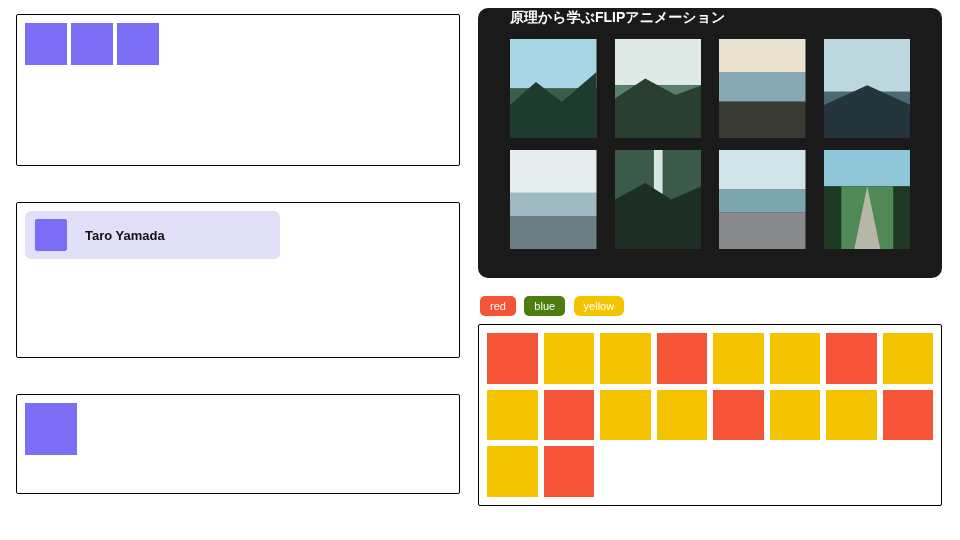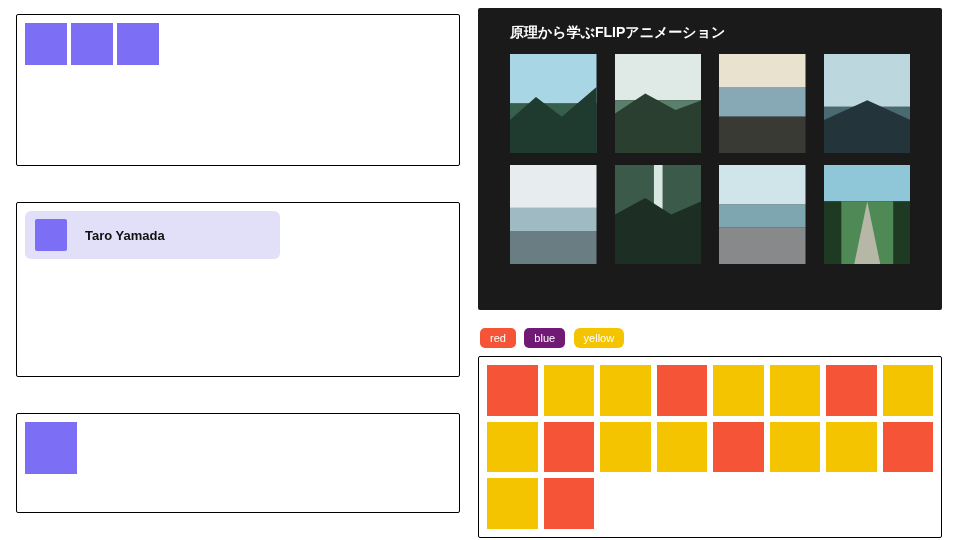--- a/index.html
+++ b/index.html
@@ -30,21 +30,21 @@
   
   .panel {
     border: 1.5px solid #000;
     border-radius: 2px;
     background: #fff;
     margin-bottom: 36px;
     box-sizing: border-box;
     padding: 8px;
   }
   .panel-1 { height: 152px; }
-  .panel-2 { height: 175px; }
+  .panel-2 { height: 156px; }
   .panel-3 { height: 100px; margin-bottom: 0; }
 
   .purple-square {
     background: #7c6ef5;
     display: inline-block;
   }
   .sq-40 { width: 42px; height: 42px; margin-right: 4px; }
   .sq-52 { width: 52px; height: 52px; }
 
   .user-card {
@@ -56,23 +56,23 @@
     align-items: center;
     gap: 18px;
   }
   .user-card .purple-square { width: 32px; height: 32px; border-radius: 2px; }
   .user-card .name { font-size: 13px; font-weight: 700; color: #111; }
 
   
   .gallery {
     background: #1a1a1a;
     color: #fff;
-    border-radius: 2px;
-    padding: 16px 32px 14px 32px;
-    height: 302px;
+    border-radius: 10px;
+    padding: 1px 32px 14px 32px;
+    height: 270px;
     box-sizing: border-box;
   }
   .gallery-title { font-size: 14px; font-weight: 700; margin: 0 0 12px 0; }
   .gallery-grid {
     display: grid;
     grid-template-columns: repeat(4, 1fr);
     grid-template-rows: repeat(2, 1fr);
     gap: 12px 18px;
     height: 210px;
   }
@@ -87,21 +87,21 @@
     display: inline-block;
     font-size: 11px;
     color: #fff;
     padding: 4px 10px;
     border-radius: 5px;
     margin-right: 4px;
     cursor: pointer;
     border: none;
   }
   .btn-red    { background: #f55536; }
-  .btn-blue   { background: #701a75; }
+  .btn-blue   { background: #4d7c0f; }
   .btn-yellow { background: #f5c400; border-radius: 6px; }
 
   
   .color-grid-frame {
     border: 1.5px solid #000;
     padding: 8px;
     border-radius: 2px;
     box-sizing: border-box;
   }
   .color-grid {

